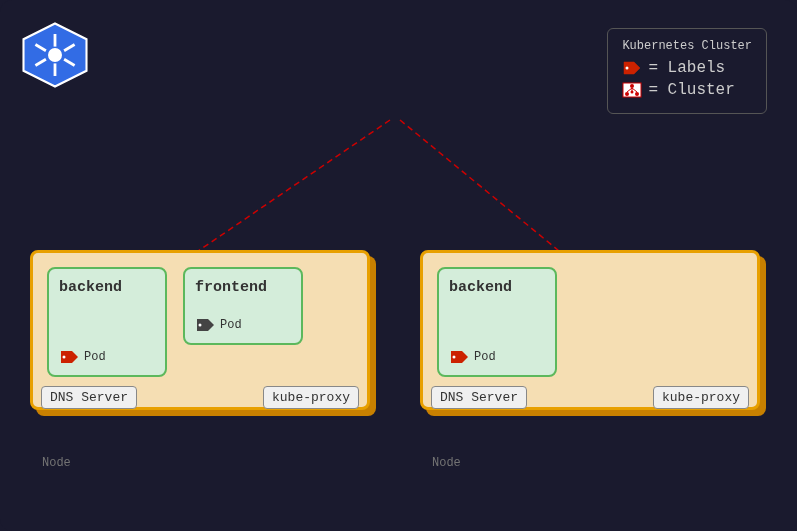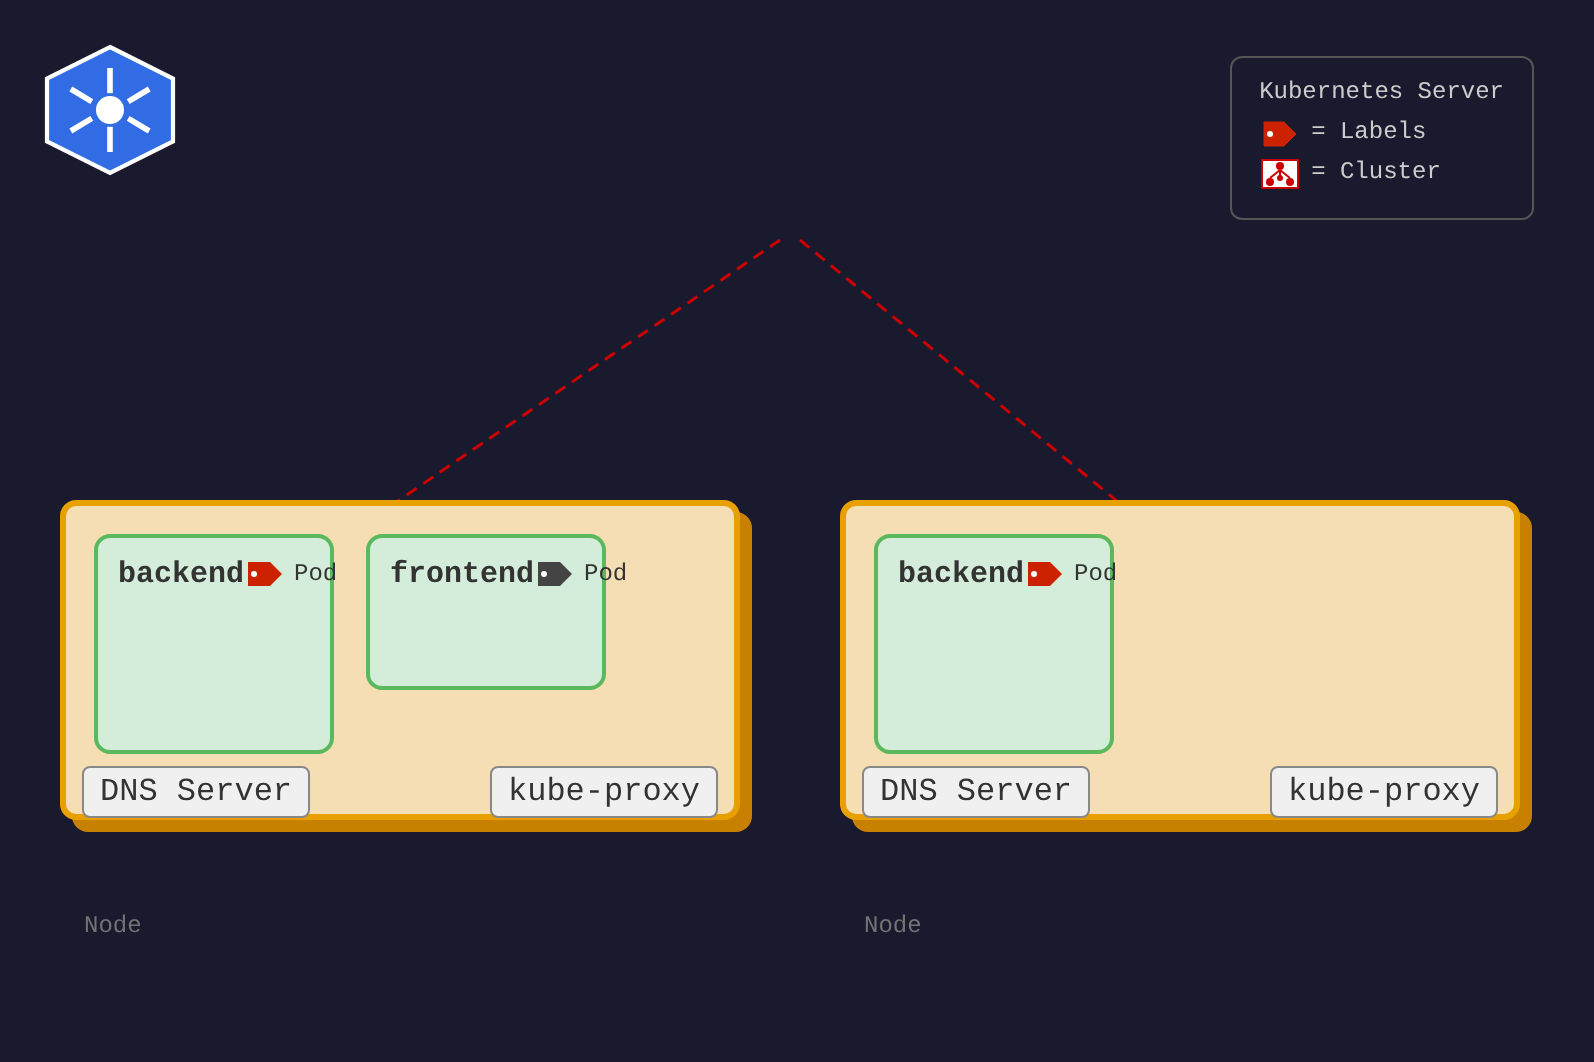--- a/index.html
+++ b/index.html
@@ -39,24 +39,24 @@
       padding: 10px 14px;
       background: transparent;
     }
     .legend-title {
       color: #ccc;
       font-size: 12px;
       margin-bottom: 6px;
     }
     .legend-item {
       display: flex;
-      align-items: flex-start;
+      align-items: center;
       gap: 6px;
       color: #ccc;
-      font-size: 12px;
+      font-size: 16px;
       margin-bottom: 4px;
     }
 
     
     .service-icon-container {
       position: absolute;
       top: 42px;
       left: 50%;
       transform: translateX(-50%);
       display: flex;
@@ -126,20 +126,21 @@
     }
 
     
     .pod-box {
       position: absolute;
       background: #d4edda;
       border: 2px solid #5cb85c;
       border-radius: 8px;
       padding: 10px;
       display: flex;
+      flex-direction: column;
       align-items: flex-start;
       justify-content: space-between;
     }
 
     .pod-name {
       color: #333;
       font-size: 15px;
       font-weight: bold;
     }
     .pod-label-row {
@@ -157,21 +158,21 @@
       display: flex;
       align-items: center;
       gap: 8px;
     }
 
     .bottom-tag {
       background: #f0f0f0;
       border: 1px solid #888;
       border-radius: 4px;
       padding: 3px 8px;
-      font-size: 16px;
+      font-size: 13px;
       color: #333;
     }
 
     
     .service-tree-icon {
       width: 40px;
       height: 40px;
     }
   </style>
 </head>
@@ -188,21 +189,21 @@
       <line x1="50" y1="20" x2="50" y2="38" stroke="white" stroke-width="4"></line>
       <line x1="50" y1="62" x2="50" y2="80" stroke="white" stroke-width="4"></line>
       <line x1="22" y1="35" x2="37" y2="44" stroke="white" stroke-width="4"></line>
       <line x1="63" y1="56" x2="78" y2="65" stroke="white" stroke-width="4"></line>
       <line x1="78" y1="35" x2="63" y2="44" stroke="white" stroke-width="4"></line>
       <line x1="37" y1="56" x2="22" y2="65" stroke="white" stroke-width="4"></line>
     </svg>
   </div>
 
   <div class="legend">
-    <div class="legend-title">Kubernetes Server</div>
+    <div class="legend-title">Kubernetes Cluster</div>
     <div class="legend-item">
 
       <svg width="20" height="16" viewBox="0 0 20 16">
         <path d="M2,2 L12,2 L18,8 L12,14 L2,14 Z" fill="#cc2200" stroke="#cc2200" stroke-width="0.5"></path>
         <circle cx="5" cy="8" r="1.5" fill="white"></circle>
       </svg>
       <span>= Labels</span>
     </div>
     <div class="legend-item">
 

